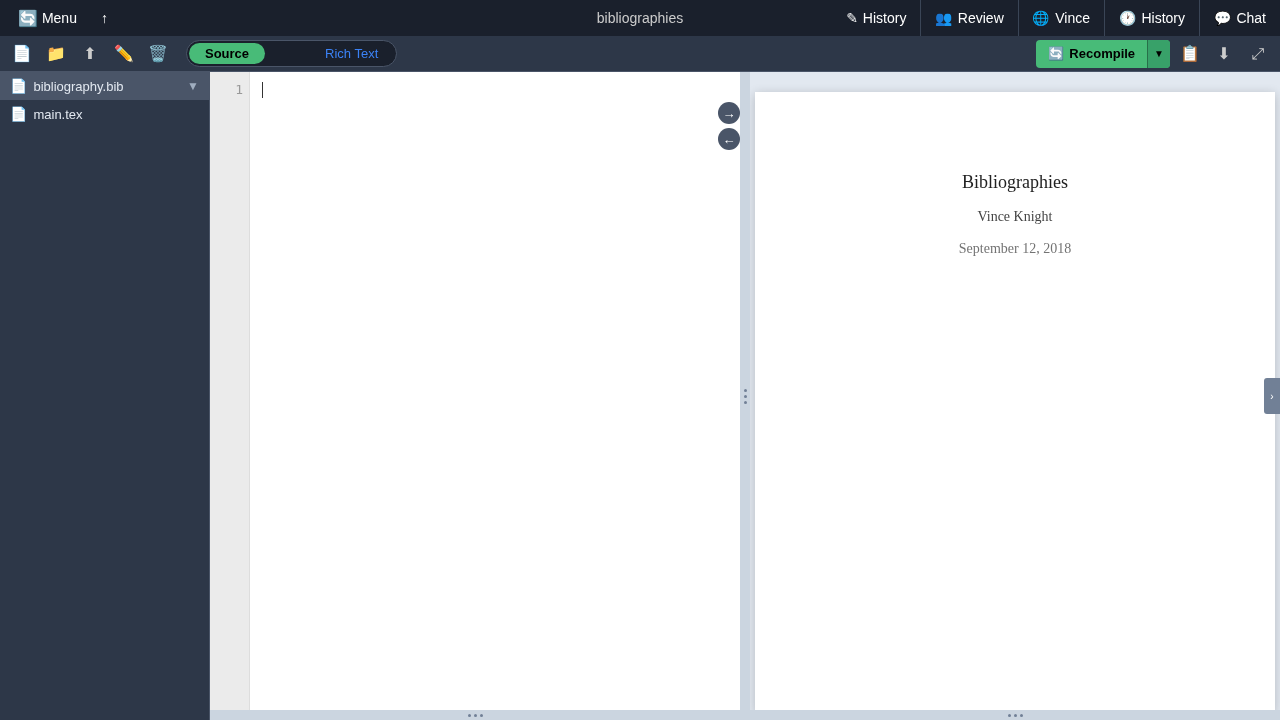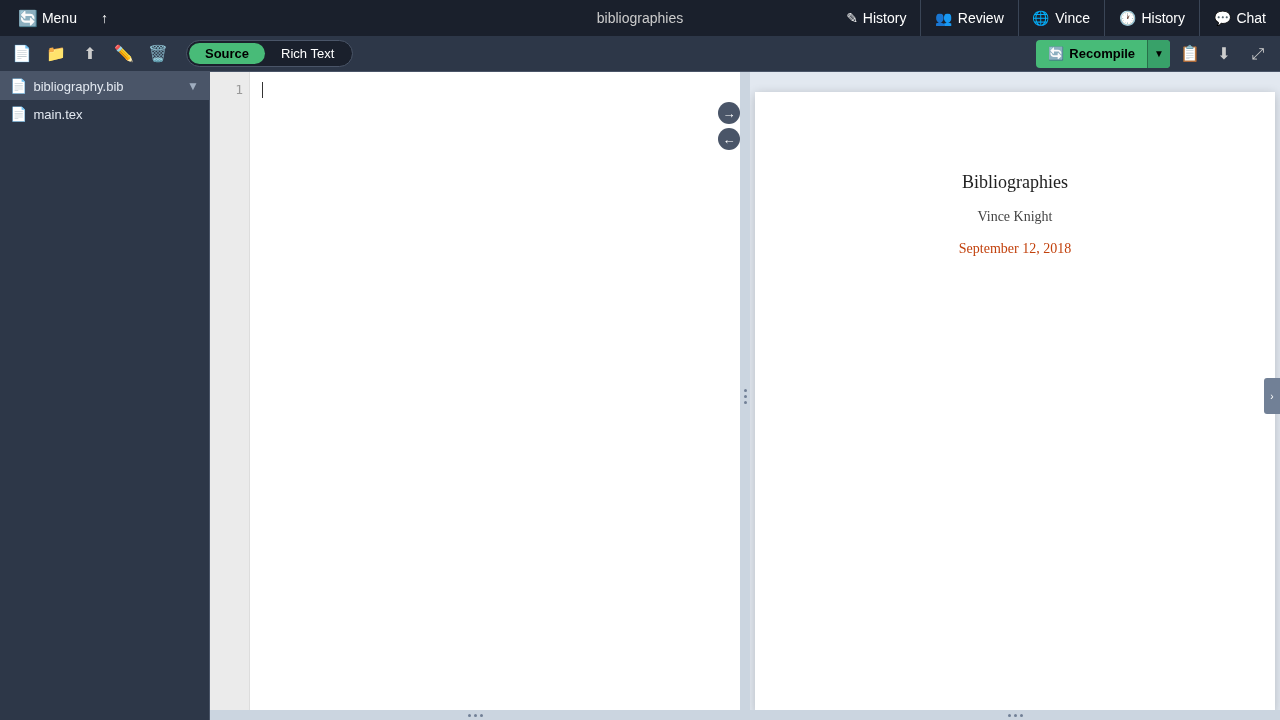--- a/index.html
+++ b/index.html
@@ -77,27 +77,28 @@
       font-size: 16px;
     }
     .source-rich-toggle {
       display: flex;
       align-items: center;
       background: #1a202c;
       border-radius: 20px;
       padding: 2px;
       margin-left: 8px;
       border: 1px solid #4a5568;
+      gap: 44px;
     }
     .toggle-btn {
       padding: 3px 16px;
       border-radius: 20px;
       font-size: 13px;
       cursor: pointer;
-      color: #ffffff;
+      color: #3b82f6;
     }
     .toggle-btn.active {
       background: #48bb78;
       color: #000;
       font-weight: bold;
     }
     .toolbar-right {
       margin-left: auto;
       display: flex;
       align-items: center;
@@ -297,21 +298,21 @@
       font-size: 14px;
       font-family: 'Times New Roman', serif;
       text-align: center;
       color: #444;
       margin-bottom: 16px;
     }
     .preview-date {
       font-size: 14px;
       font-family: 'Times New Roman', serif;
       text-align: center;
-      color: #c2410c;
+      color: #737373;
     }
 
     
     .panel-arrow {
       position: absolute;
       width: 18px;
       height: 40px;
       background: #a0aec0;
       display: flex;
       align-items: center;

